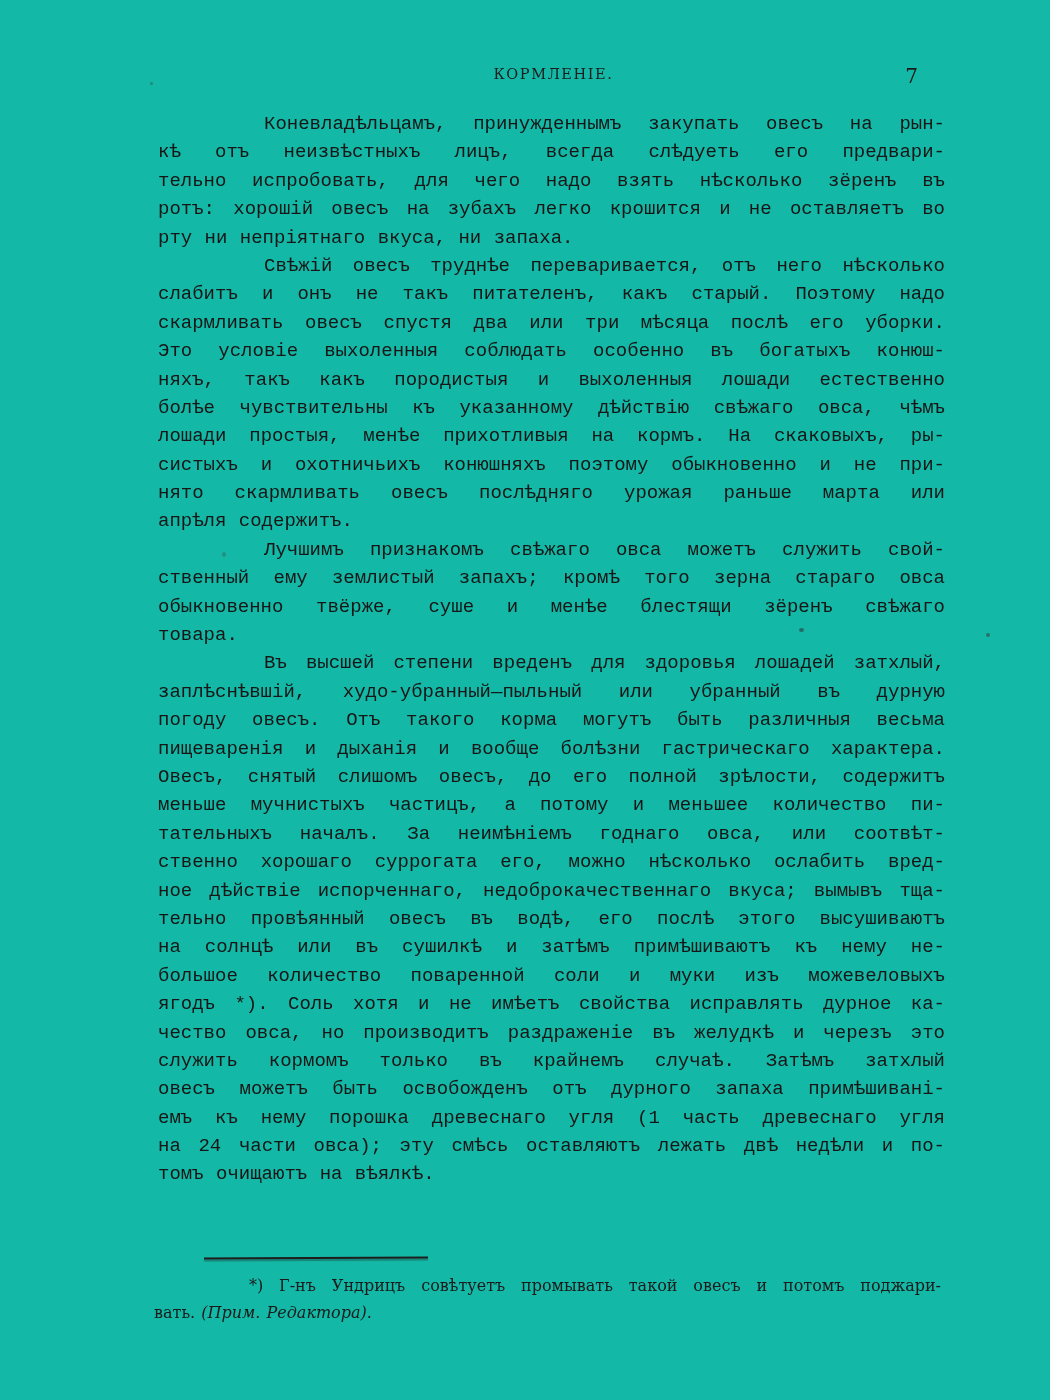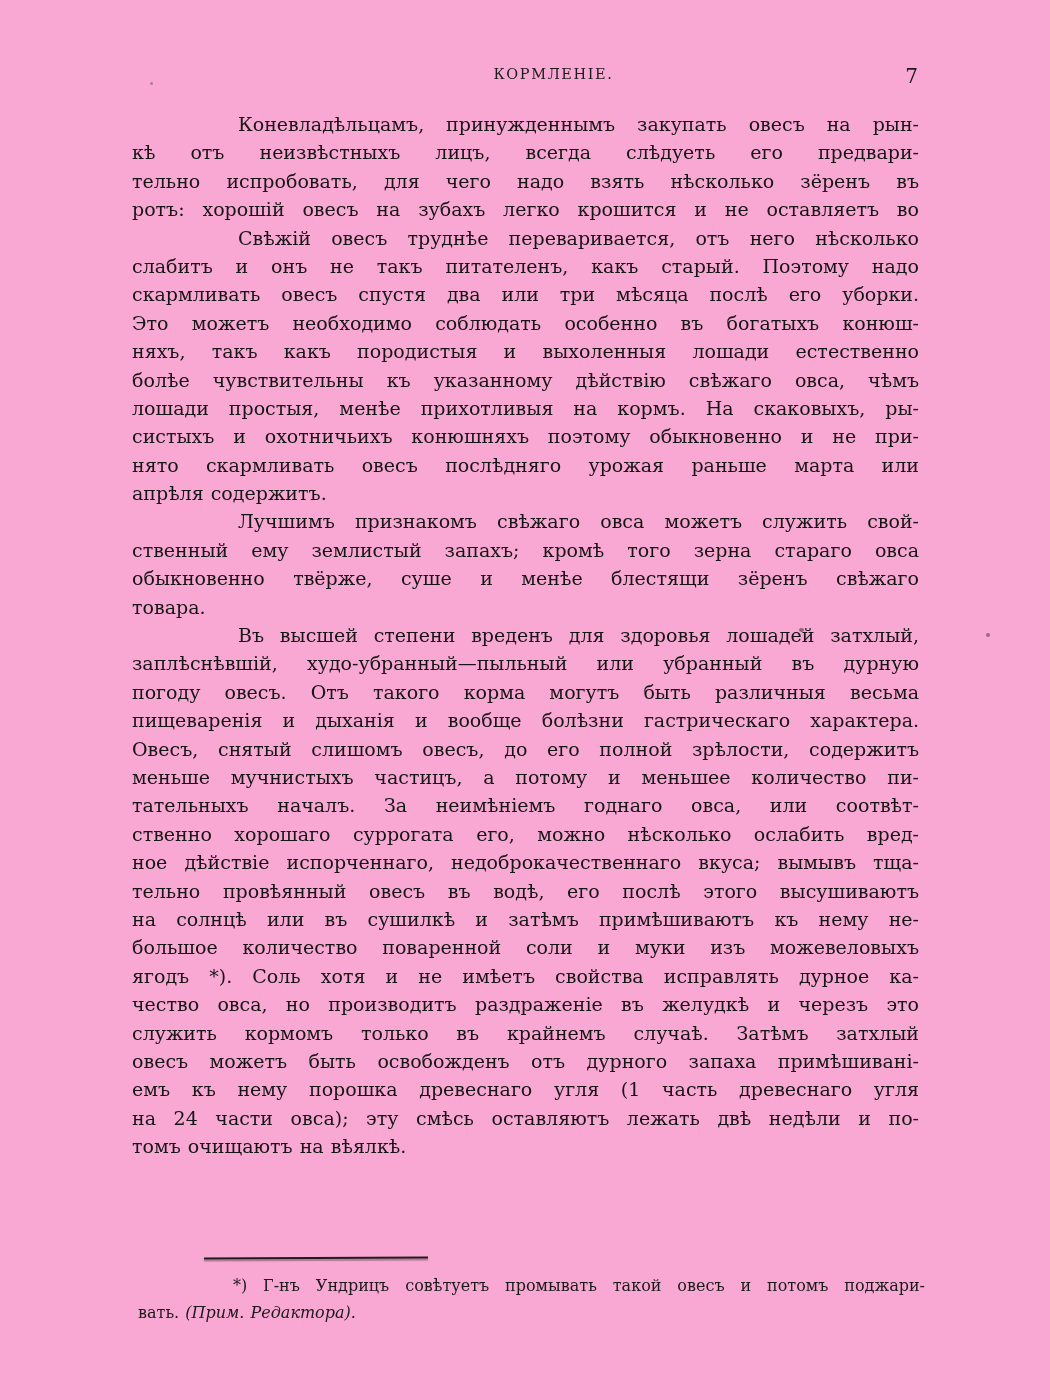--- a/index.html
+++ b/index.html
@@ -4,21 +4,21 @@
 <style>
   html, body {
     margin: 0;
     padding: 0;
     background: #ffffff;
   }
   .page {
     position: relative;
     width: 1050px;
     height: 1400px;
-    background: #f9a8d4;
+    background: #14b8a6;
     overflow: hidden;
     font-family: "DejaVu Serif", serif;
     color: #161616;
   }
   
   .header-row {
     position: absolute;
     top: 66px;
     left: 145px;
     width: 787px;
@@ -36,22 +36,23 @@
     position: absolute;
     top: -2px;
     right: 14px;
     font-size: 20px;
     color: #1a1a1a;
   }
   
   .body-text {
     position: absolute;
     top: 110px;
-    left: 132px;
+    left: 158px;
     width: 787px;
+    font-family: Liberation Mono, monospace;
   }
   .para { margin: 0; }
   .bline {
     font-size: 19px;
     line-height: 28.4px;
     height: 28.4px;
     overflow: hidden;
     text-align: justify;
     text-align-last: justify;
     white-space: normal;
@@ -65,21 +66,21 @@
     left: 204px;
     top: 1257px;
     width: 224px;
     height: 2px;
     background: #1d1d1d;
     box-shadow: 0 2px 1px rgba(30,30,30,0.35);
     transform: rotate(-0.3deg);
   }
   .footnote {
     position: absolute;
-    left: 138px;
+    left: 154px;
     top: 1272px;
     width: 787px;
   }
   .fline {
     font-size: 16px;
     line-height: 27px;
     height: 27px;
     overflow: hidden;
     text-align: justify;
     text-align-last: justify;
@@ -109,26 +110,27 @@
     <span class="running-title">КОРМЛЕНІЕ.</span>
     <span class="page-number">7</span>
   </div>
 
   <div class="body-text">
       <div class="para">
         <div class="bline indent">Коневладѣльцамъ, принужденнымъ закупать овесъ на рын-</div>
         <div class="bline">кѣ отъ неизвѣстныхъ лицъ, всегда слѣдуеть его предвари-</div>
         <div class="bline">тельно испробовать, для чего надо взять нѣсколько зёренъ въ</div>
         <div class="bline">ротъ: хорошій овесъ на зубахъ легко крошится и не оставляетъ во</div>
+        <div class="bline plast">рту ни непріятнаго вкуса, ни запаха.</div>
       </div>
       <div class="para">
         <div class="bline indent">Свѣжій овесъ труднѣе переваривается, отъ него нѣсколько</div>
         <div class="bline">слабитъ и онъ не такъ питателенъ, какъ старый. Поэтому надо</div>
         <div class="bline">скармливать овесъ спустя два или три мѣсяца послѣ его уборки.</div>
-        <div class="bline">Это можетъ необходимо соблюдать особенно въ богатыхъ конюш-</div>
+        <div class="bline">Это условіе выхоленныя соблюдать особенно въ богатыхъ конюш-</div>
         <div class="bline">няхъ, такъ какъ породистыя и выхоленныя лошади естественно</div>
         <div class="bline">болѣе чувствительны къ указанному дѣйствію свѣжаго овса, чѣмъ</div>
         <div class="bline">лошади простыя, менѣе прихотливыя на кормъ. На скаковыхъ, ры-</div>
         <div class="bline">систыхъ и охотничьихъ конюшняхъ поэтому обыкновенно и не при-</div>
         <div class="bline">нято скармливать овесъ послѣдняго урожая раньше марта или</div>
         <div class="bline plast">апрѣля содержитъ.</div>
       </div>
       <div class="para">
         <div class="bline indent">Лучшимъ признакомъ свѣжаго овса можетъ служить свой-</div>
         <div class="bline">ственный ему землистый запахъ; кромѣ того зерна стараго овса</div>

